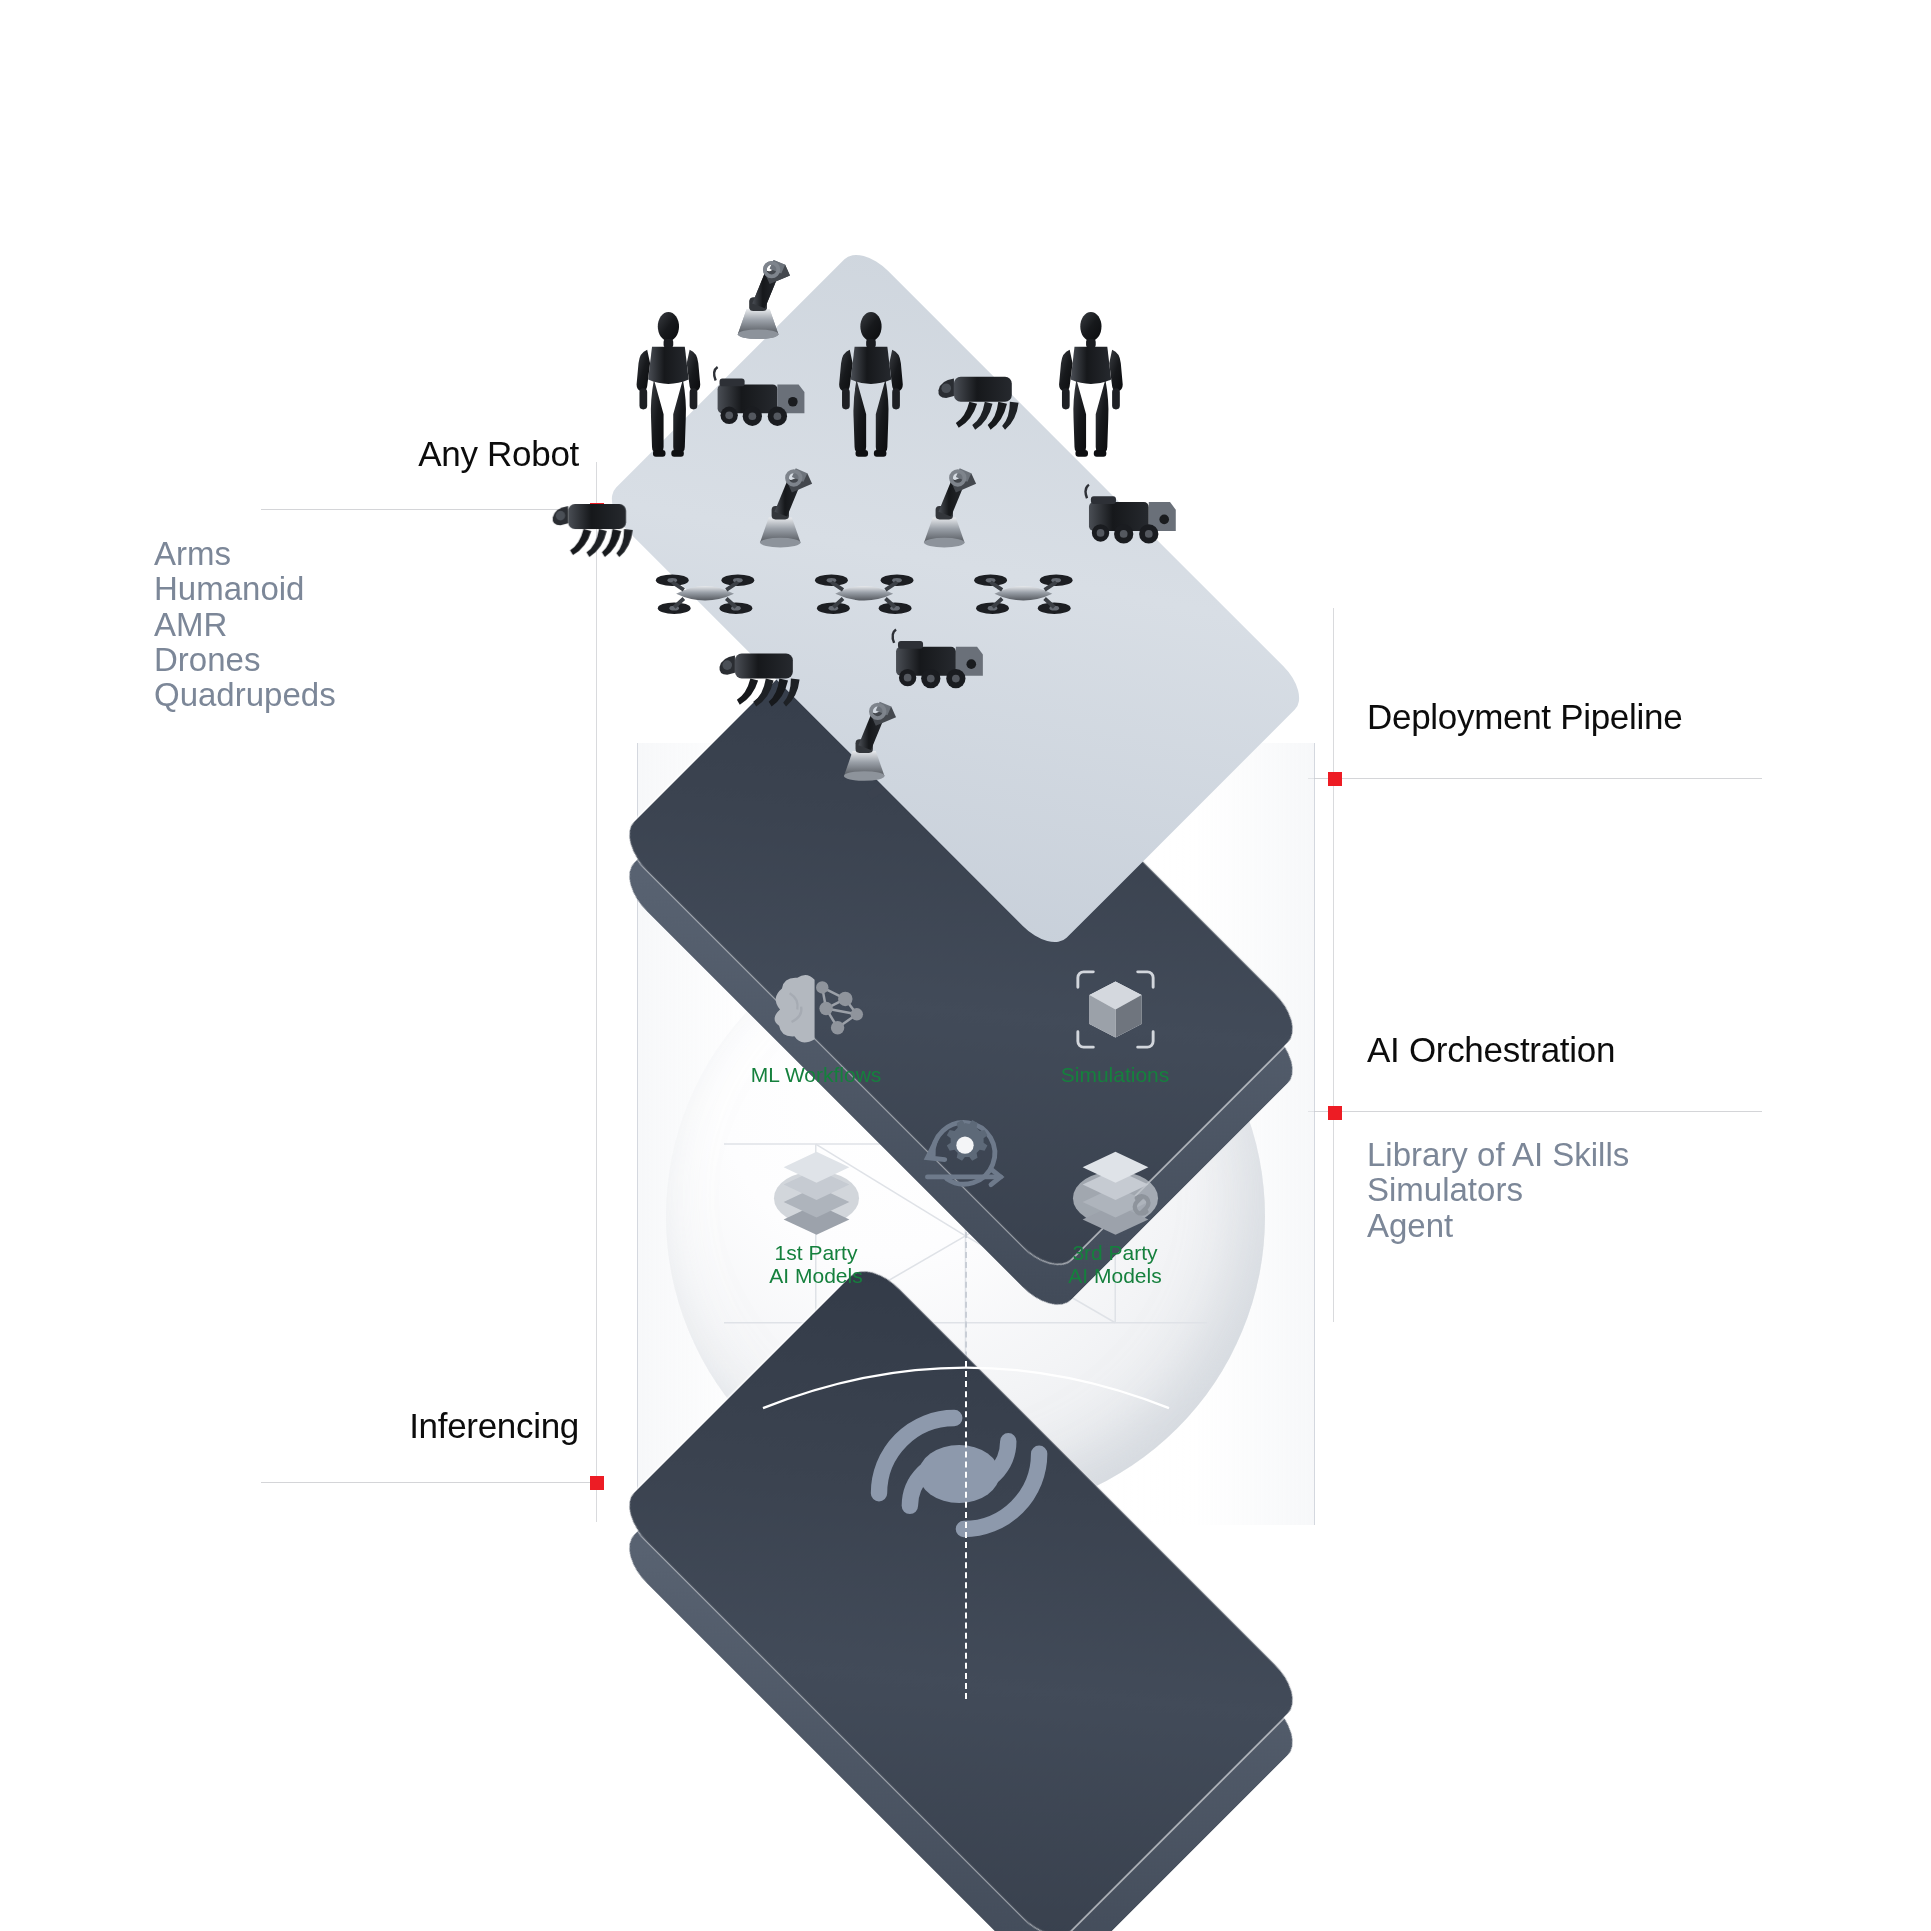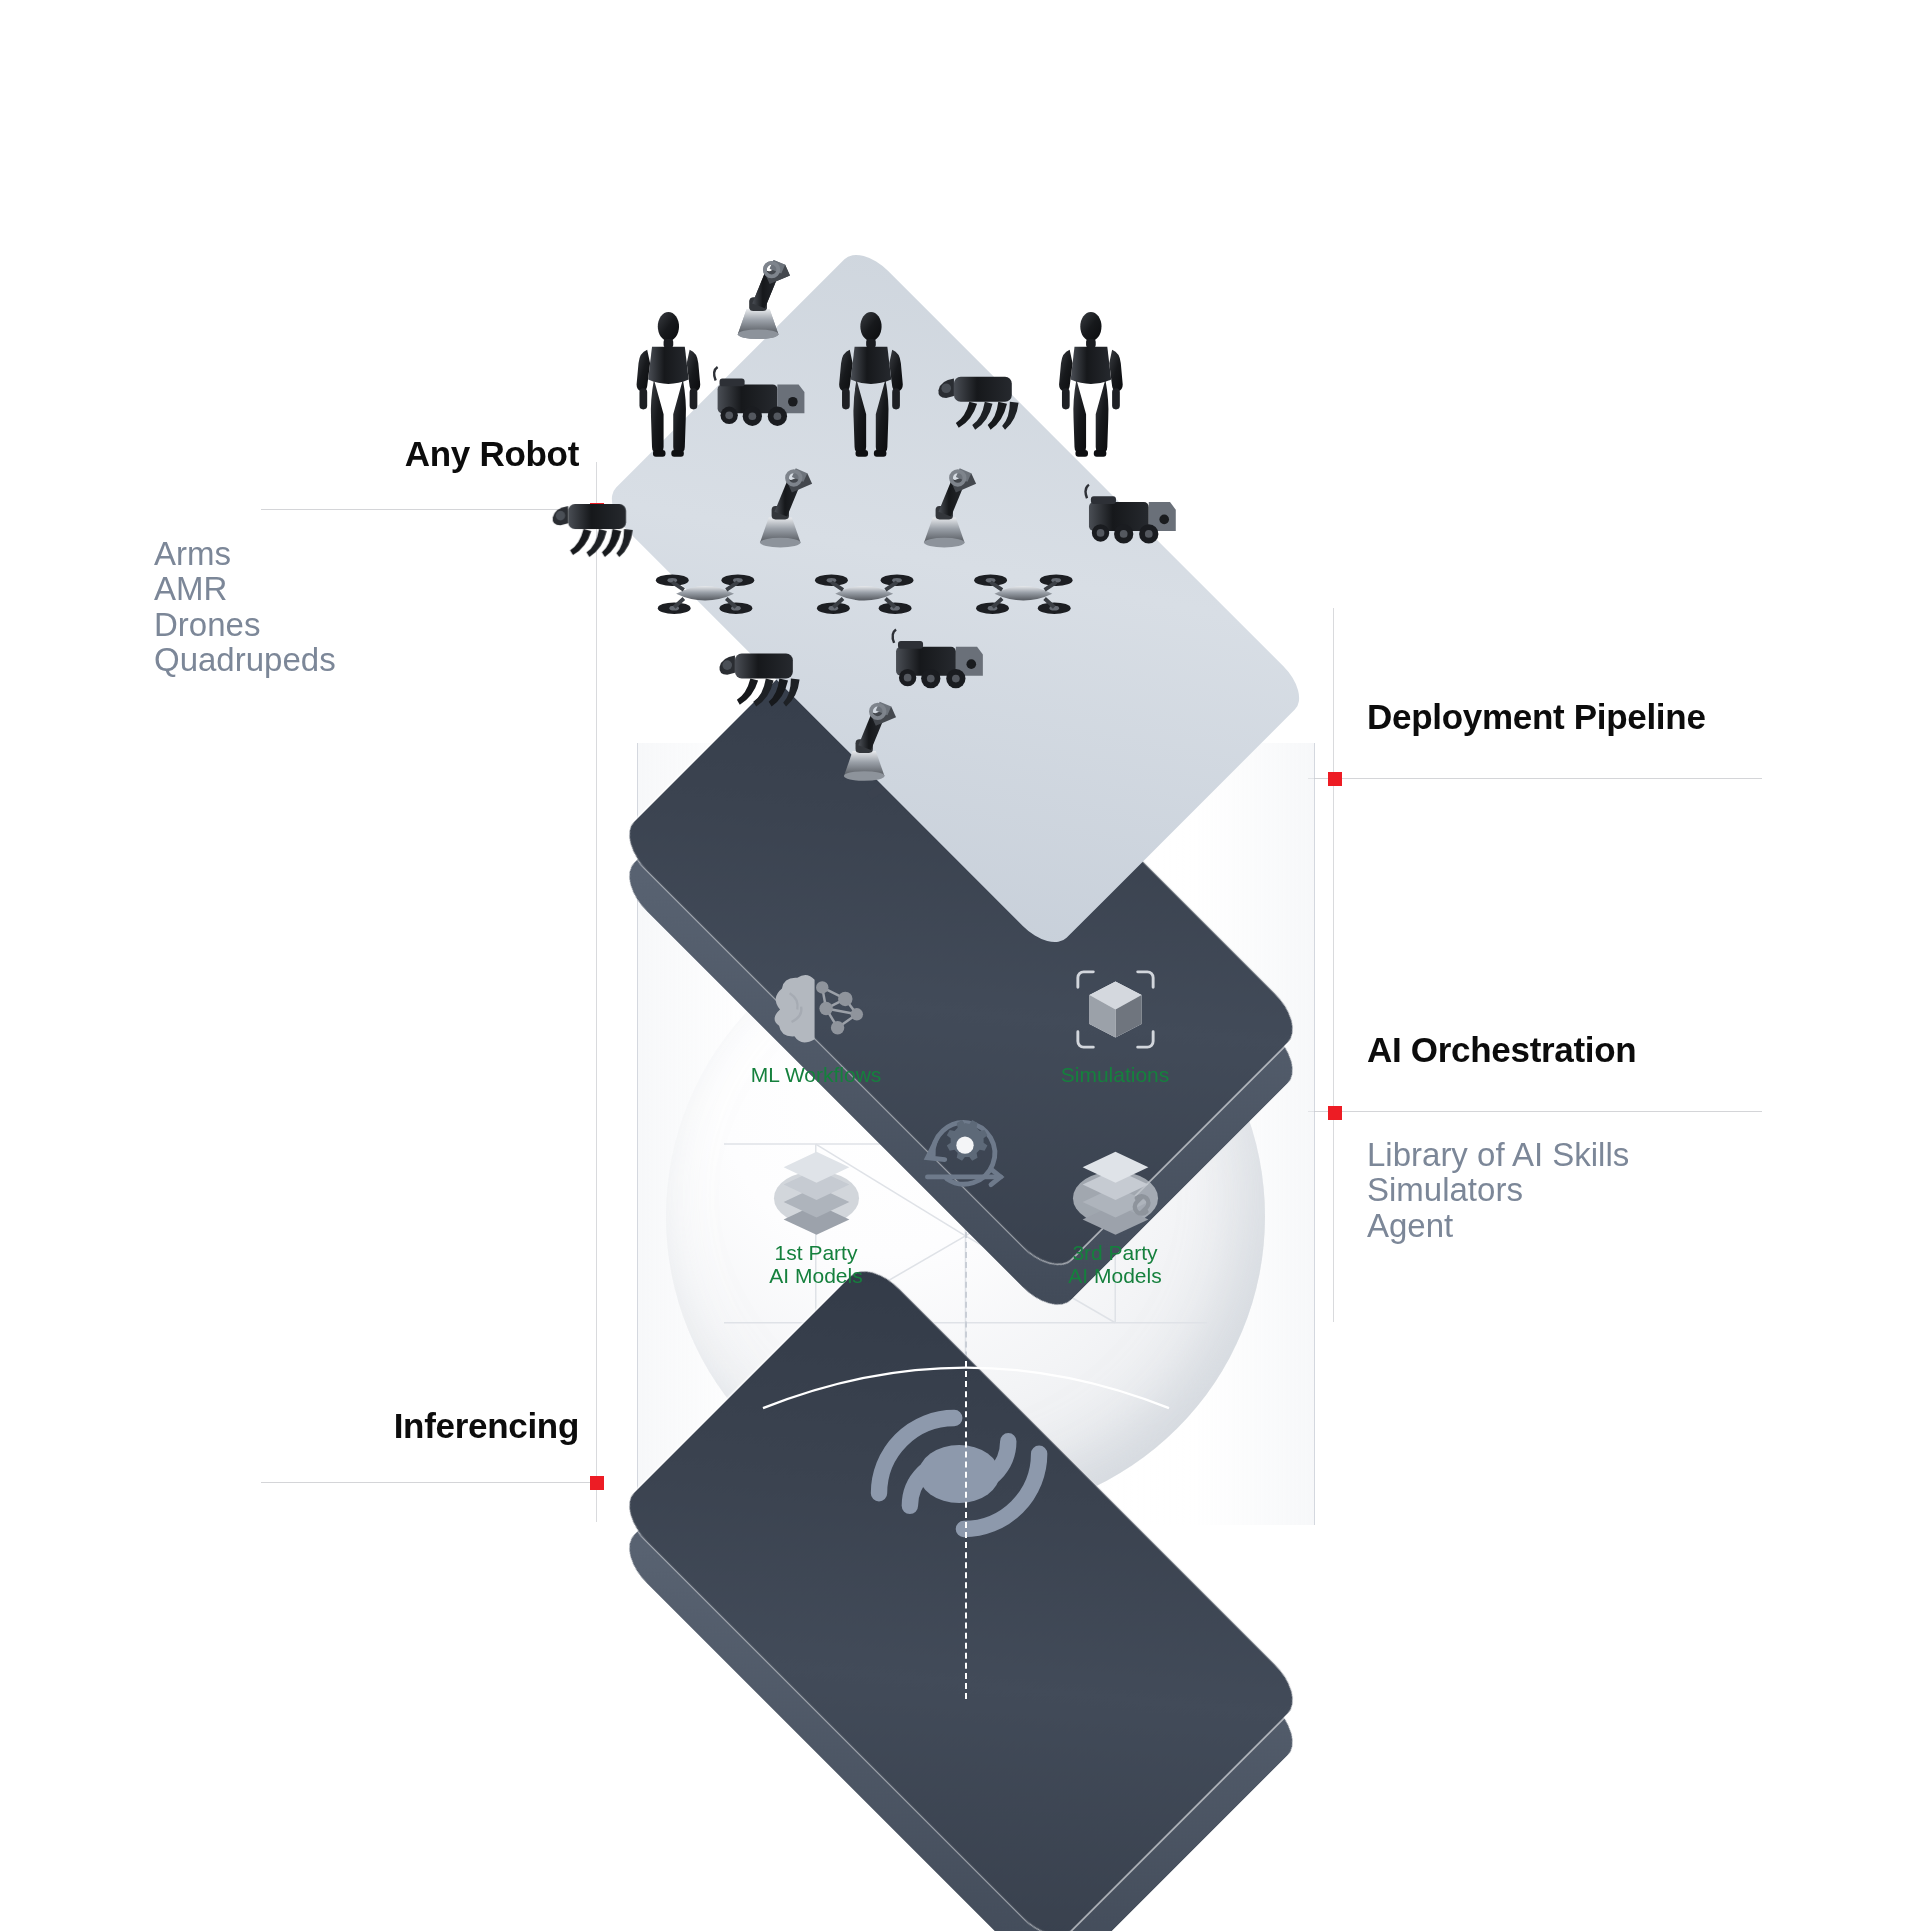--- a/index.html
+++ b/index.html
@@ -36,21 +36,21 @@
     position: absolute;
     width: 13.5px;
     height: 13.5px;
     background: #ed1c24;
   }
 
   
   .layer-title {
     position: absolute;
     font-size: 35px;
-    font-weight: bold;
+    font-weight: normal;
     color: #0c0c0c;
     letter-spacing: -0.3px;
     white-space: nowrap;
     line-height: 1;
   }
   .layer-title.right-al { text-align: right; }
 
   .bullets {
     position: absolute;
     font-size: 33px;
@@ -435,20 +435,21 @@
       <path d="M55 28
         l4.5 1 l3 -4 l5.5 3 l-1 5 l3.3 3.3 l5 -1 l3 5.5 l-4 3 l0 4.6 l4 3 l-3 5.5 l-5 -1 l-3.3 3.3 l1 5 l-5.5 3 l-3 -4 l-4.6 0 l-3 4 l-5.5 -3 l1 -5 l-3.3 -3.3 l-5 1 l-3 -5.5 l4 -3 l0 -4.6 l-4 -3 l3 -5.5 l5 1 l3.3 -3.3 l-1 -5 l5.5 -3 l3 4 z"></path>
     </g>
     <circle cx="55" cy="51" r="9" fill="#f4f5f7"></circle>
   </svg>
 
   <div class="layer-title right-al" style="left:193px; top:436px; width:386px;">Any Robot</div>
 
   <div class="bullets right-al" style="left:154px; top:536px; width:425px;">
     <div>Arms</div>
+    <div>Humanoid</div>
     <div>AMR</div>
     <div>Drones</div>
     <div>Quadrupeds</div>
   </div>
 
   <div class="layer-title right-al" style="left:193px; top:1408px; width:386px;">Inferencing</div>
 
   <div class="layer-title" style="left:1367px; top:699px;">Deployment Pipeline</div>
 
   <div class="layer-title" style="left:1367px; top:1032px;">AI Orchestration</div>

